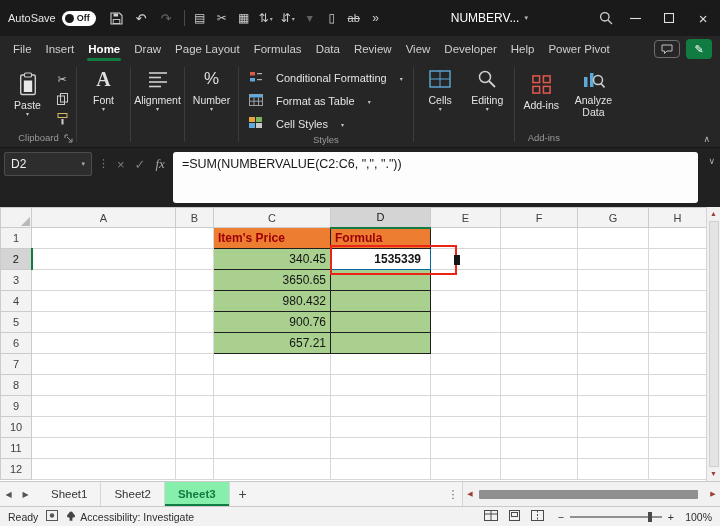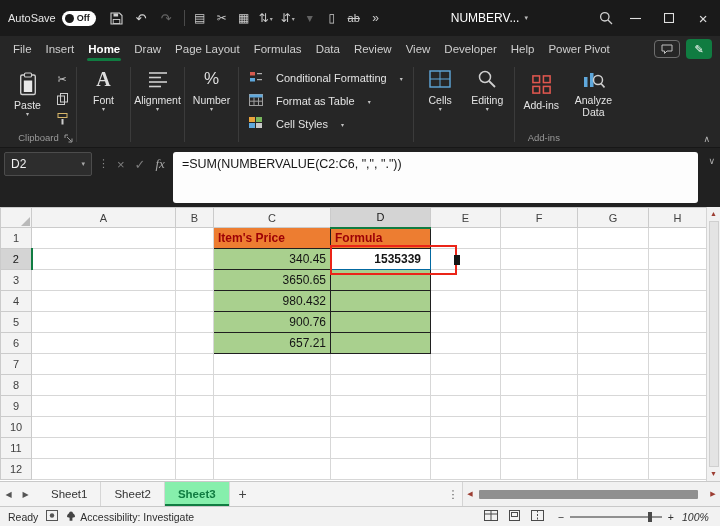--- a/index.html
+++ b/index.html
@@ -100,21 +100,21 @@
   .htrack{flex:1;height:11px;position:relative;}
   .hthumb{position:absolute;left:2px;right:8px;top:1px;bottom:1px;background:#8f8f8f;border-radius:1px;}
 
   
   .statusbar{height:20px;background:#f2f2f2;border-top:1px solid #c9c9c9;display:flex;align-items:center;font-size:10.5px;color:#2e2e2e;padding:0 8px;gap:8px;flex:none;}
   .acc{display:flex;align-items:center;gap:4px;}
   .viewbtns{display:flex;align-items:center;gap:10px;margin-right:6px;}
   .zoom{display:flex;align-items:center;gap:6px;}
   .ztrack{width:92px;height:2px;background:#909090;position:relative;}
   .zthumb{position:absolute;left:78px;top:-4px;width:4px;height:10px;background:#4a4a4a;}
-  .zoomtext{min-width:30px;font-style:italic;}
+  .zoomtext{min-width:30px;text-align:right;}
 </style>
 </head>
 <body>
 
 <div class="app">
 
   <div class="titlebar">
     <div class="autosave">
       <span class="as-label">AutoSave</span>
       <span class="as-pill">
@@ -289,20 +289,21 @@
           <span><svg width="14" height="12">
                 <rect x="0" y="0" width="6" height="5" fill="#e8a33d"></rect>
                 <rect x="7" y="0" width="6" height="5" fill="#79b85e"></rect>
                 <rect x="0" y="6" width="6" height="5" fill="#5fa8dc"></rect>
                 <rect x="7" y="6" width="6" height="5" fill="#c9c9c9"></rect>
               </svg></span>
           <span class="slabel">Cell Styles</span>
           <span class="bchev">▾</span>
         </div>
       </div>
+      <div class="glabel"><span>Styles</span></div>
     </div>
     <div class="rsep"></div>
     <div class="bigbtn solo">
       <span class="bicon">
           <svg width="22" height="18">
             <rect x="1" y="1" width="20" height="16" fill="none" stroke="#5fa8dc" stroke-width="1.4"></rect>
             <line x1="1" y1="9" x2="21" y2="9" stroke="#5fa8dc"></line>
             <line x1="11" y1="1" x2="11" y2="17" stroke="#5fa8dc"></line>
           </svg>
         </span>

